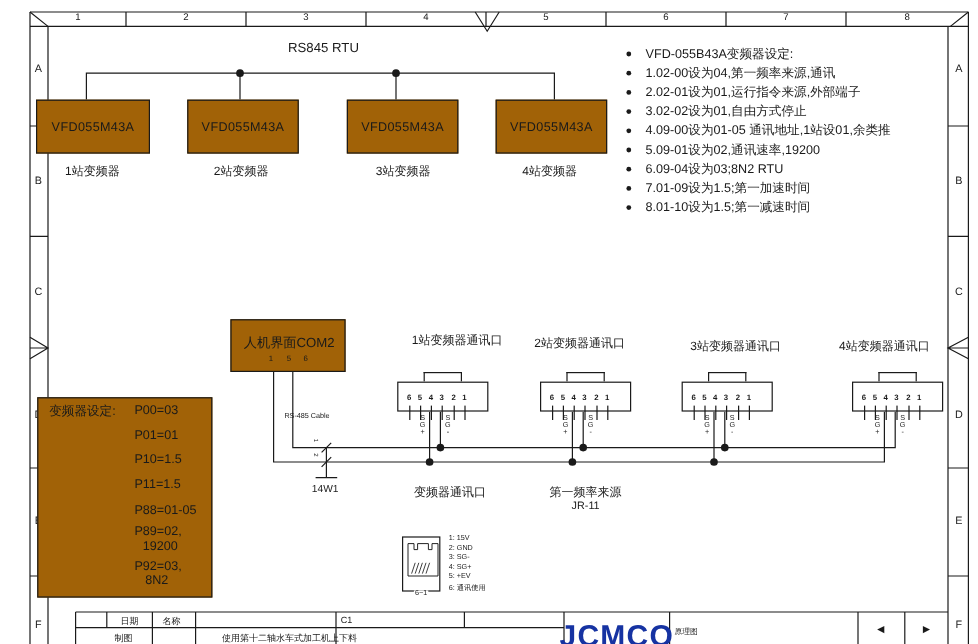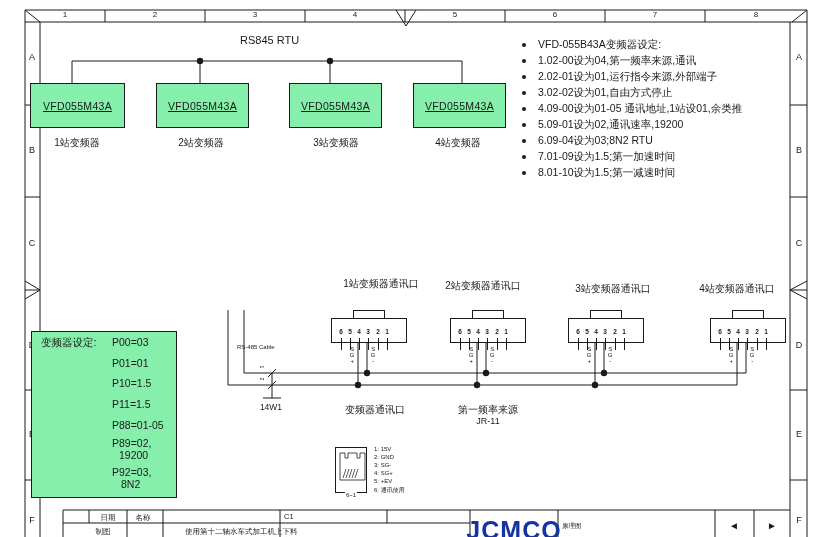--- a/index.html
+++ b/index.html
@@ -1,21 +1,21 @@
 <!DOCTYPE html>
 <html><head>
 <meta charset="utf-8">
 <style>
   html,body{margin:0;padding:0;background:#e8e8e8;}
   .canvas{position:relative;width:815px;height:537px;background:#ffffff;overflow:hidden;
           font-family:"Liberation Sans","DejaVu Sans",sans-serif;color:#1a1a1a;}
   .abs{position:absolute;}
   svg.overlay{position:absolute;left:0;top:0;pointer-events:none;}
   .ctr{transform:translateX(-50%);white-space:nowrap;}
-  .box{position:absolute;border:1.2px solid #1a1a1a;background:#86efac;box-sizing:border-box;text-decoration:underline;}
+  .box{position:absolute;border:1.2px solid #1a1a1a;background:#a16207;box-sizing:border-box;}
   .vfd-label{font-size:10.5px;letter-spacing:.3px;}
   .sta-label{font-size:10px;}
   .conn{position:absolute;width:76px;height:62px;}
   .conn-tab{position:absolute;left:22px;top:0;width:32px;height:8px;border:1.1px solid #1a1a1a;border-bottom:none;background:#fff;box-sizing:border-box;}
   .conn-body{position:absolute;left:0;top:8px;width:76px;height:25px;border:1.1px solid #1a1a1a;background:#fff;box-sizing:border-box;}
   .pin{position:absolute;top:9px;font-size:6.5px;font-weight:bold;transform:translateX(-50%);}
   .tick{position:absolute;top:19px;width:1px;height:12px;background:#1a1a1a;}
   .sgv{position:absolute;top:36px;font-size:6px;line-height:6.2px;writing-mode:vertical-rl;text-orientation:upright;letter-spacing:0;}
   .note-row{position:relative;height:16px;}
   .note-dot{position:absolute;left:0;top:5px;width:4px;height:4px;border-radius:50%;background:#1a1a1a;}
@@ -147,20 +147,26 @@
     <div class="note-row">
         <span class="note-dot"></span>
         <span class="note-txt">7.01-09设为1.5;第一加速时间</span>
       </div>
     <div class="note-row">
         <span class="note-dot"></span>
         <span class="note-txt">8.01-10设为1.5;第一减速时间</span>
       </div>
   </div>
 
+  <div class="box" style="left:192px;top:266px;width:96px;height:44px">
+    <div class="abs ctr" style="left:48px;top:11px;font-size:11px">人机界面COM2</div>
+    <div class="abs" style="left:31px;top:29px;font-size:6.5px">1</div>
+    <div class="abs" style="left:46px;top:29px;font-size:6.5px">5</div>
+    <div class="abs" style="left:60px;top:29px;font-size:6.5px">6</div>
+  </div>
 
   <div class="abs ctr sta-label" style="left:381px;top:277px">1站变频器通讯口</div>
   <div class="abs ctr sta-label" style="left:483px;top:279px">2站变频器通讯口</div>
   <div class="abs ctr sta-label" style="left:613px;top:282px">3站变频器通讯口</div>
   <div class="abs ctr sta-label" style="left:737px;top:282px">4站变频器通讯口</div>
 
   <div class="conn" style="left:331px;top:310px">
     <div class="conn-tab"></div>
     <div class="conn-body">
       <span class="pin" style="left:9px">6</span>

